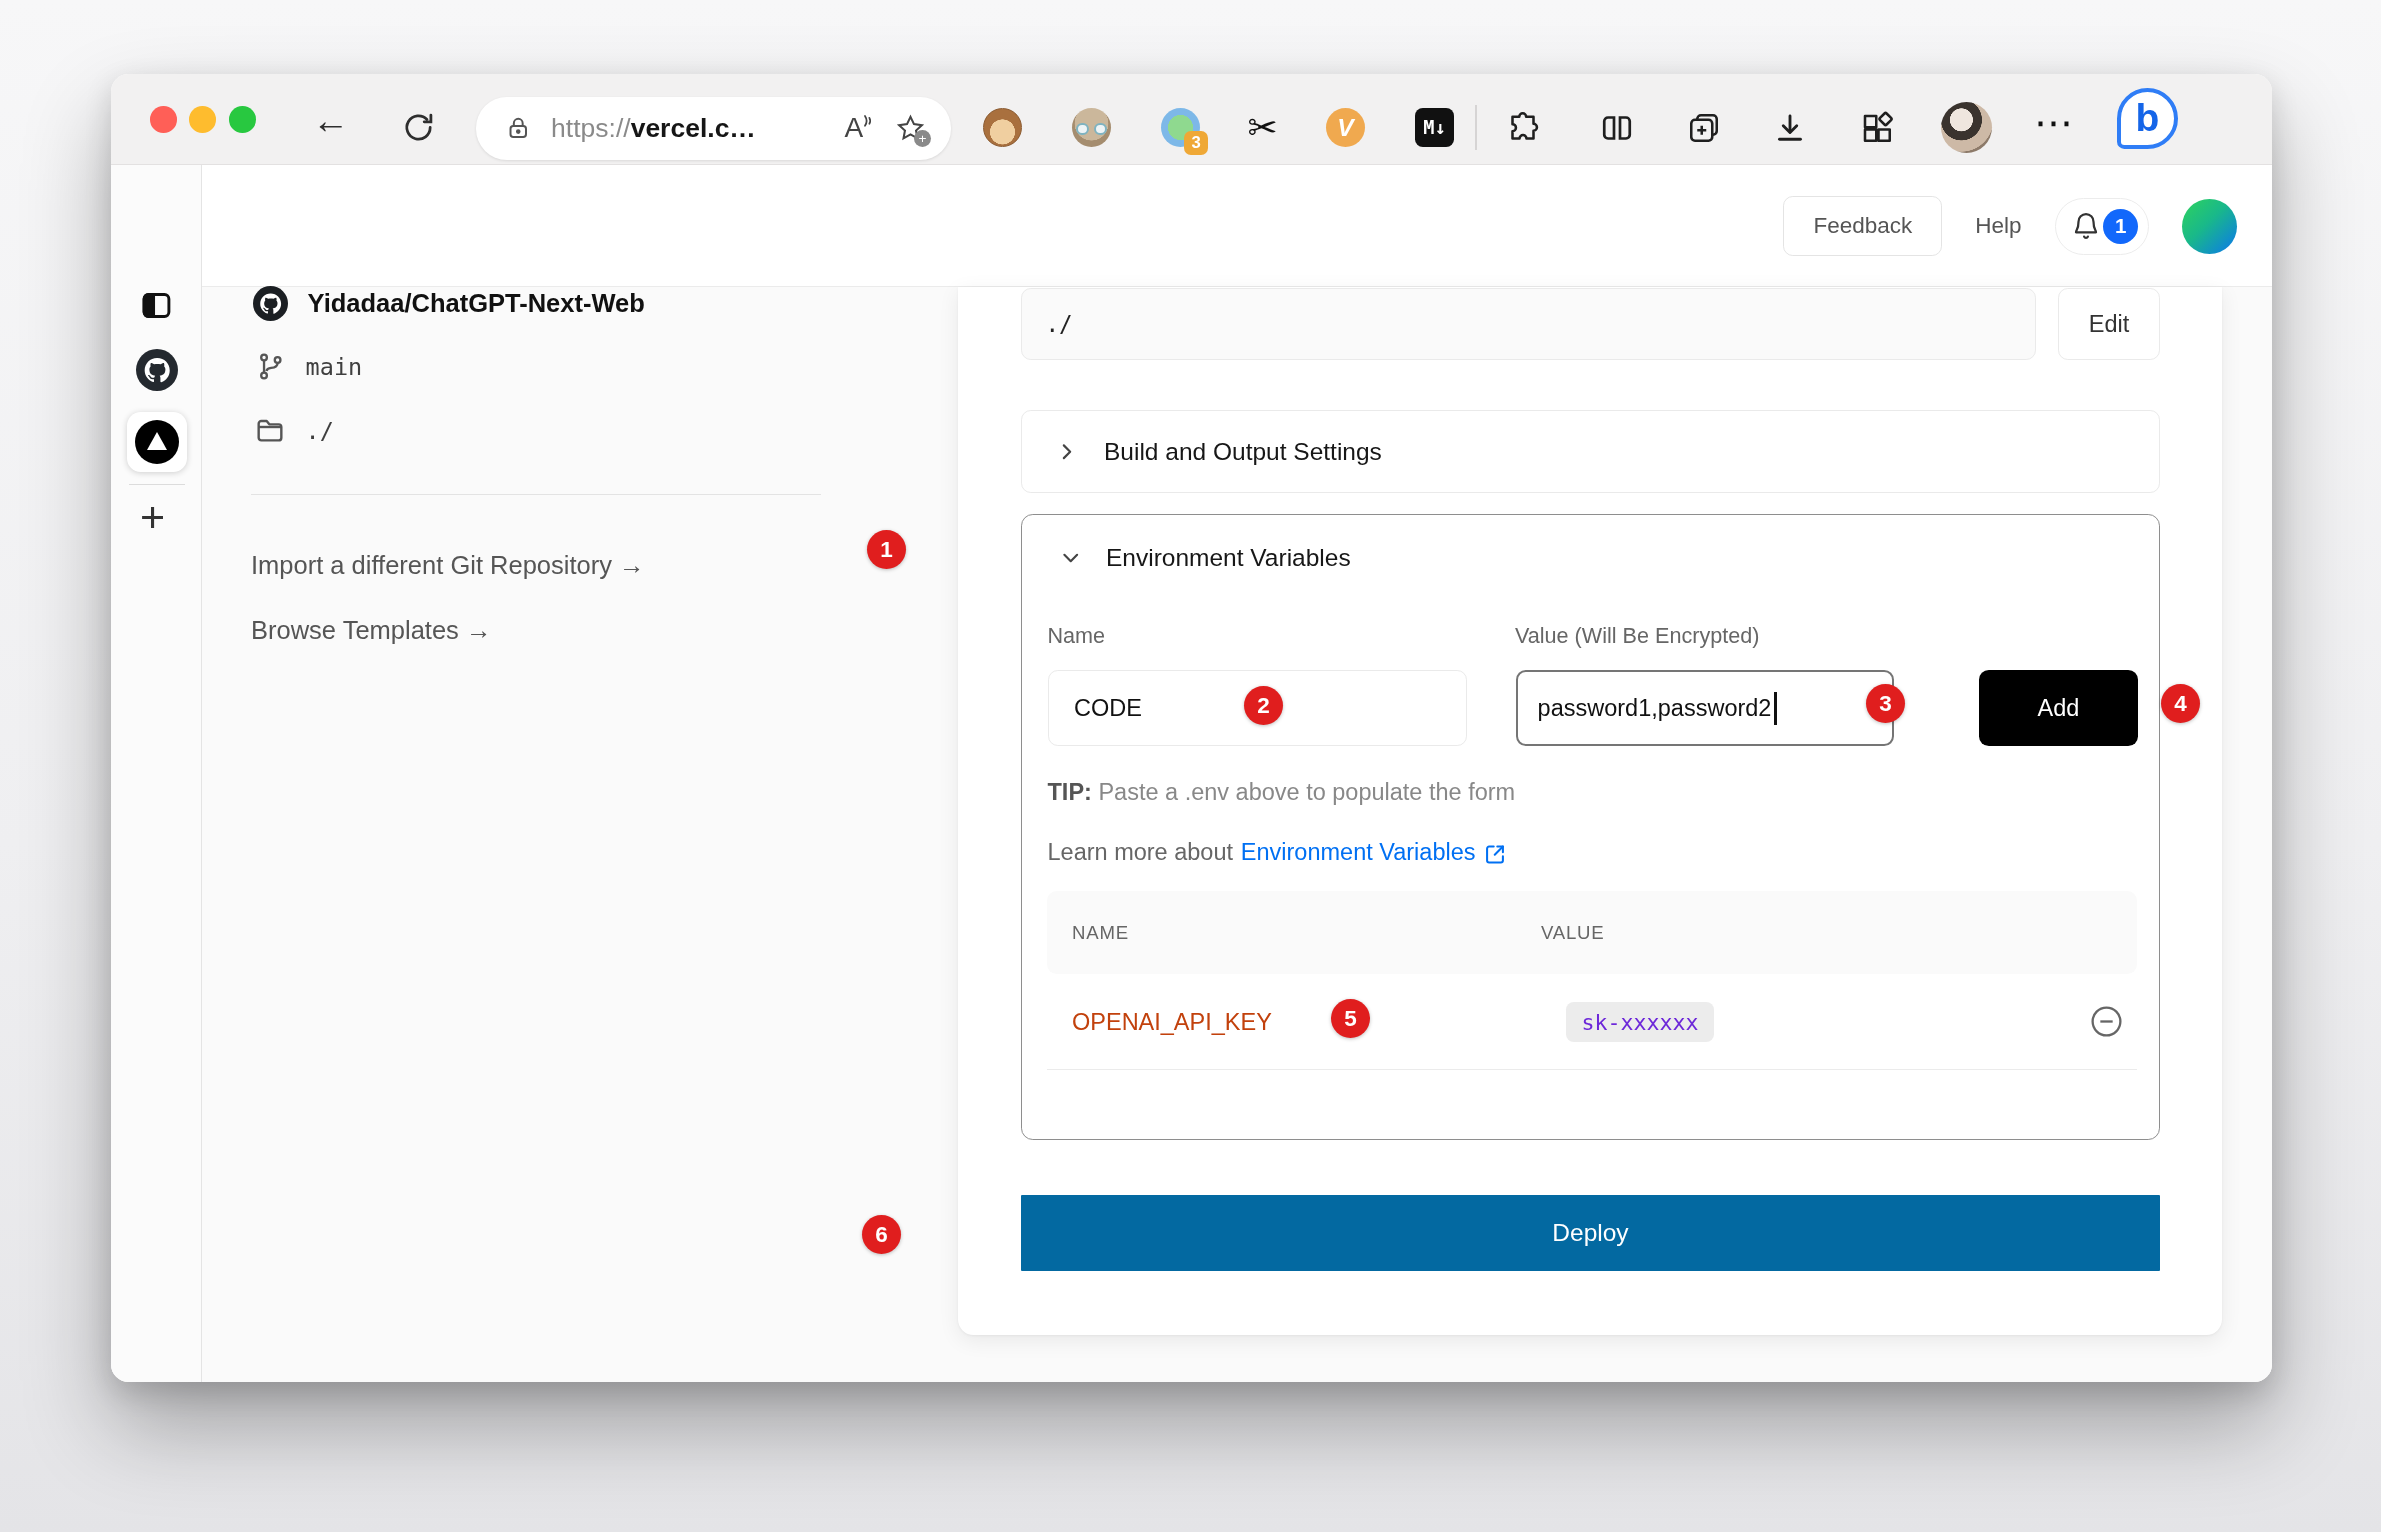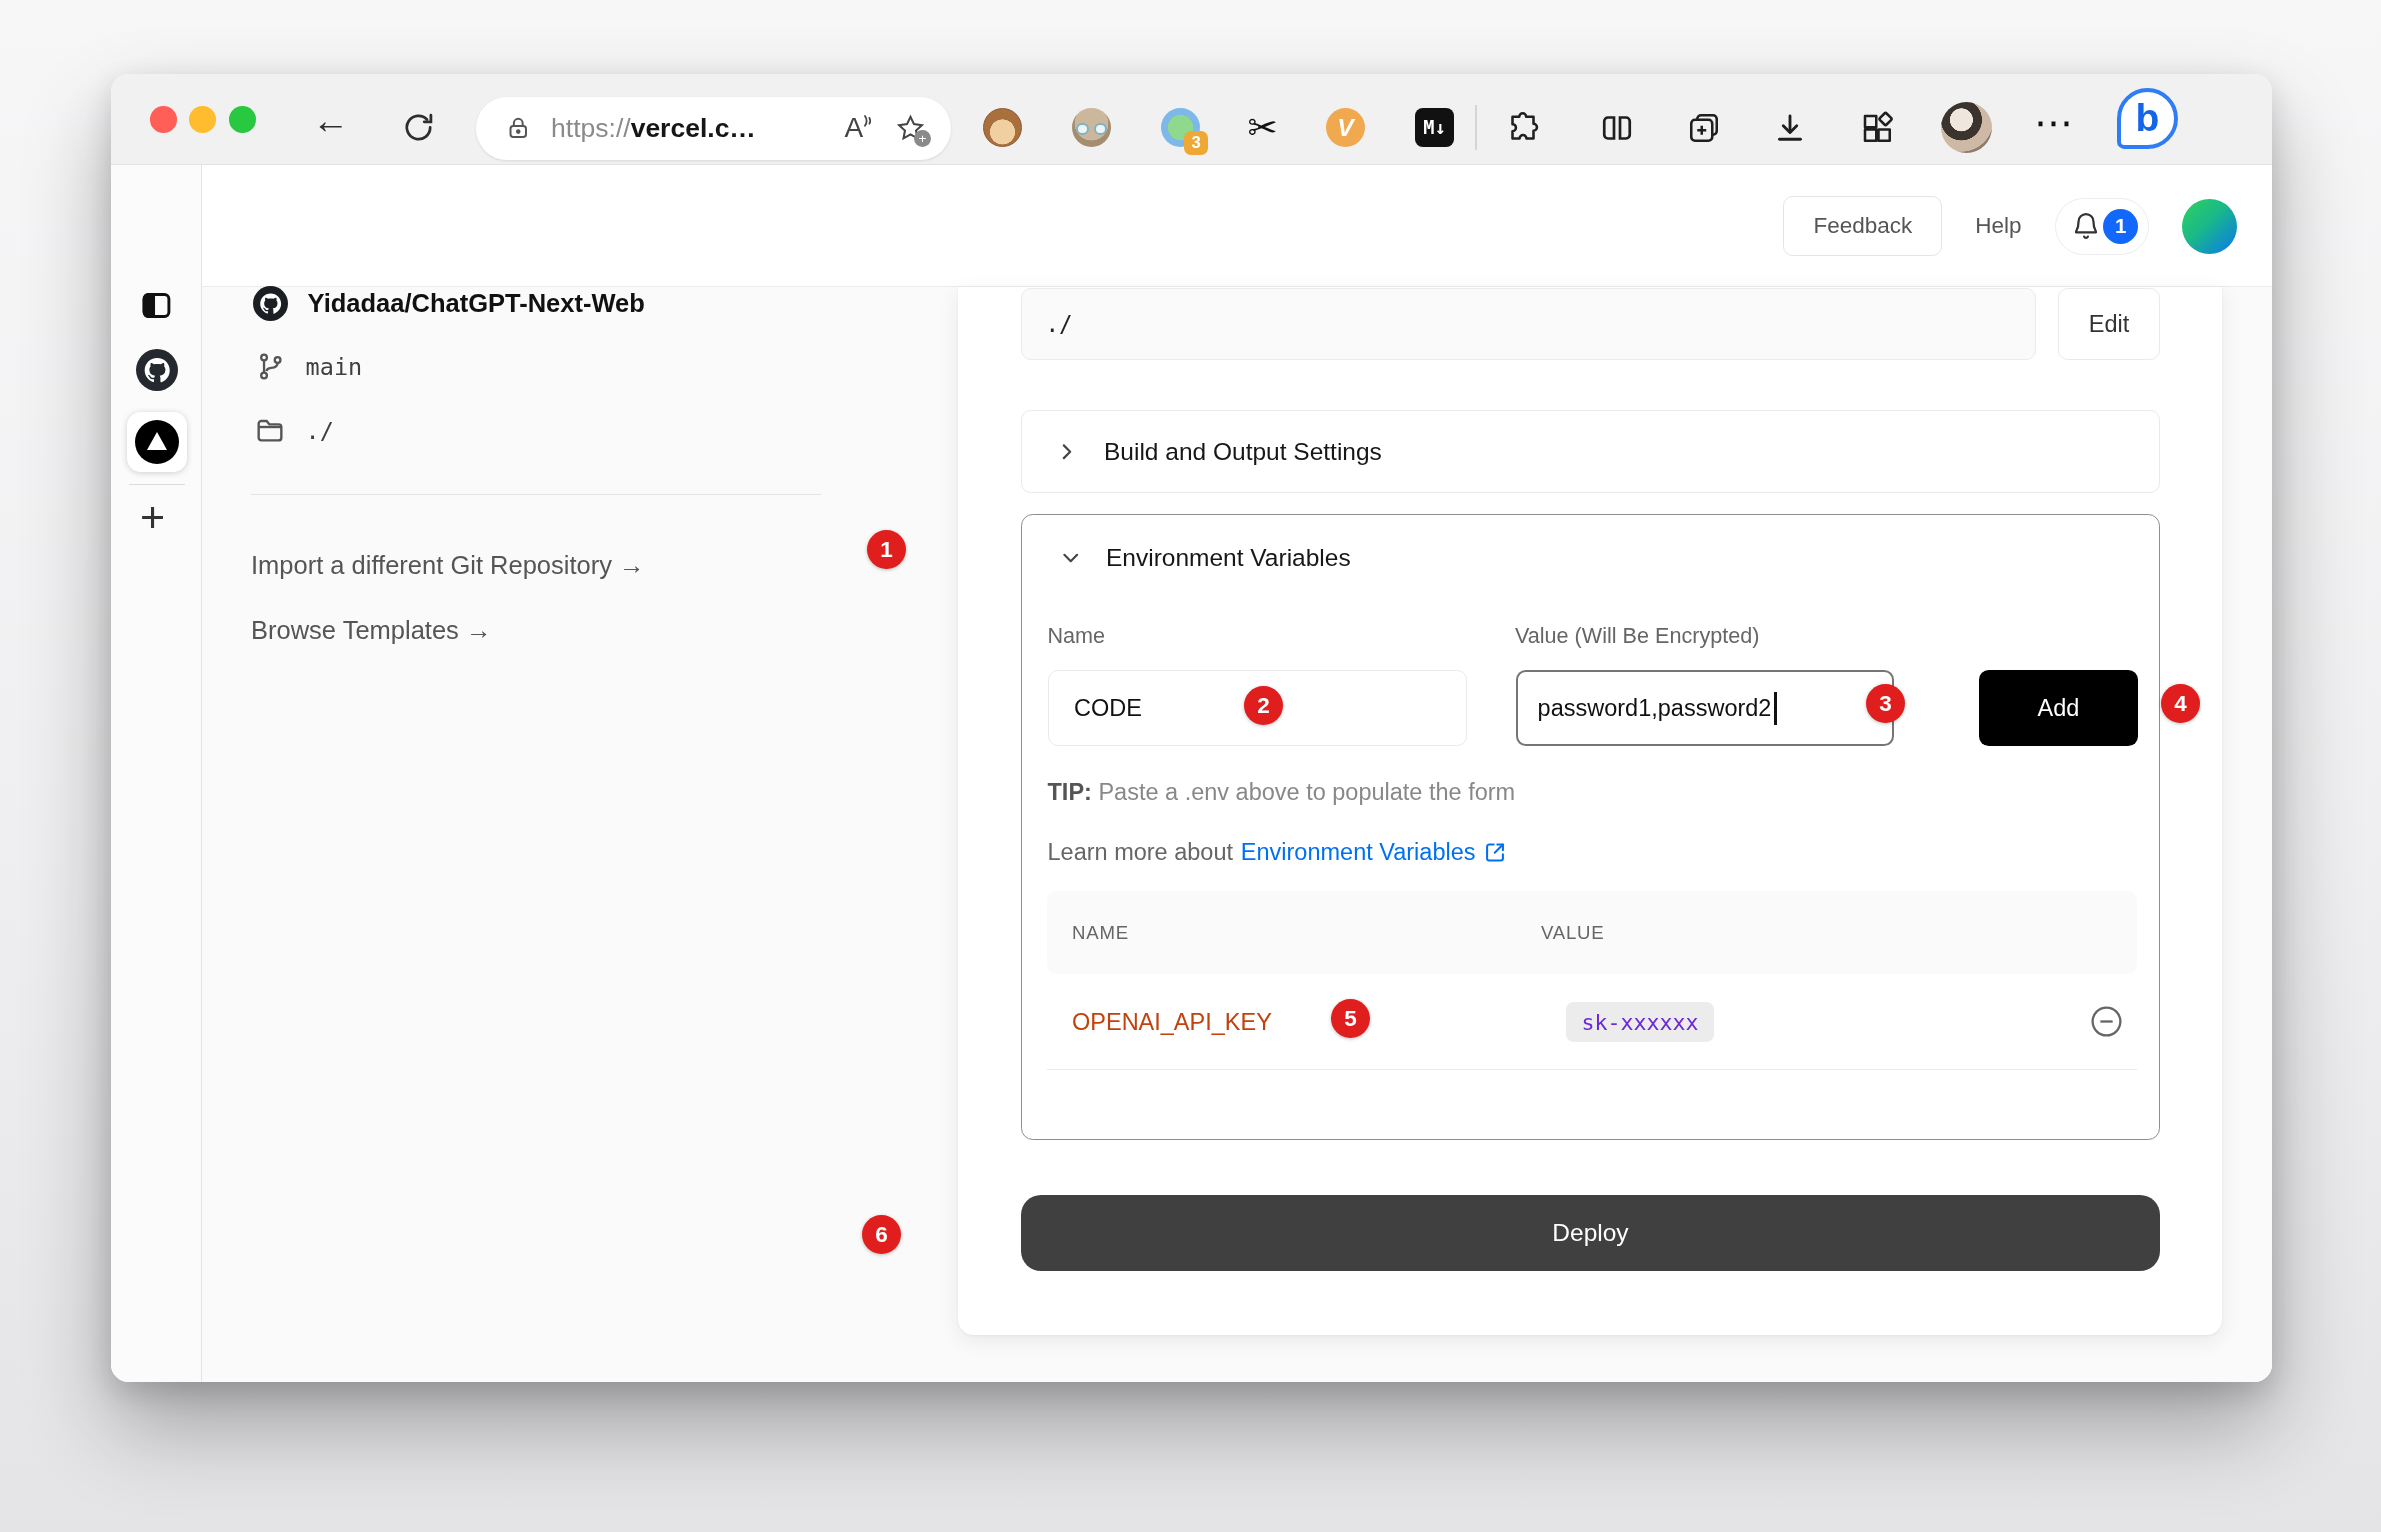--- a/index.html
+++ b/index.html
@@ -72,28 +72,28 @@
   .flabel{font-size:21.6px;color:#666;}
   .input{border:1px solid #eaeaea;border-radius:9.8px;background:#fff;font-size:23.5px;color:#111;
     font-family:"Liberation Sans",sans-serif;display:flex;align-items:center;padding-left:25.5px;}
   input.input{padding-left:25.5px;outline:none;}
   .focusinput{border:2px solid #757575;border-radius:9.8px;background:#fff;font-size:23.5px;color:#111;
     display:flex;align-items:center;padding-left:19.6px;}
   .caret{display:inline-block;width:2.9px;height:33px;background:#111;margin-left:2.9px;}
   .addbtn{left:957px;top:155px;width:159px;height:76px;background:#000;border-radius:9.8px;color:#fff;font-size:23.5px;
     display:flex;align-items:center;justify-content:center;}
   .tipline{font-size:23.5px;} .tipline .b{font-weight:700;color:#555;} .tipline .r{color:#888;}
-  .learnline{font-size:23.5px;color:#666;display:flex;align-items:center;gap:7.8px;}
+  .learnline{font-size:23.5px;color:#666;display:flex;align-items:flex-end;gap:7.8px;}
   .learnline .lk{color:#0070f3;}
   .thead{left:24.5px;top:376px;width:1090px;height:83px;background:#fafafa;border-radius:9.8px;display:flex;align-items:center;}
   .thtxt{font-size:18.6px;color:#666;letter-spacing:0.8px;font-weight:500;}
   .trow{left:24.5px;top:460px;width:1090px;height:94px;display:flex;align-items:center;}
   .envname{font-size:23.5px;color:#c2410c;}
   .codepill{background:#ececec;border-radius:7.8px;padding:7.8px 15.7px;font-family:"DejaVu Sans Mono",monospace;font-size:21.6px;color:#6d28d9;}
-  .deploy{left:63px;top:908px;width:1139px;height:76px;background:#404040;border-radius:20px;color:#fff;font-size:24.5px;
+  .deploy{left:63px;top:908px;width:1139px;height:76px;background:#0369a1;border-radius:1px;color:#fff;font-size:24.5px;
     display:flex;align-items:center;justify-content:center;}
 
   .marker{width:39px;height:39px;border-radius:50%;background:#e01e1e;color:#fff;font-size:22.5px;font-weight:700;
     display:flex;align-items:center;justify-content:center;box-shadow:0 1px 3.9px rgba(0,0,0,.25);z-index:30;}
   svg{display:block;}
 </style>
 </head>
 <body>
 
 <div class="stage">

